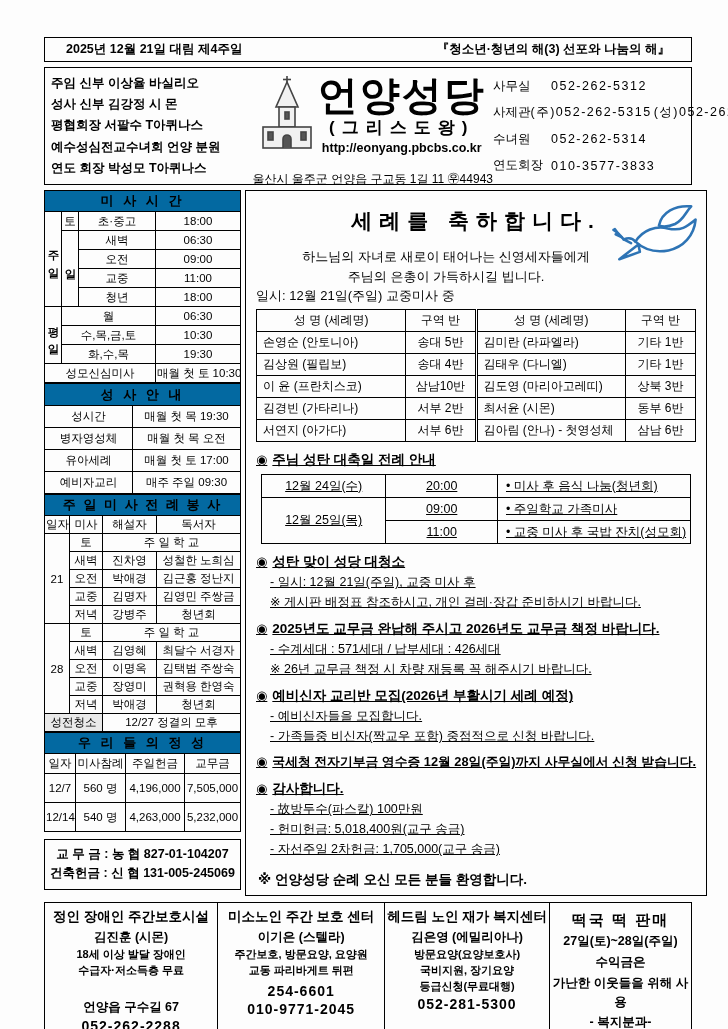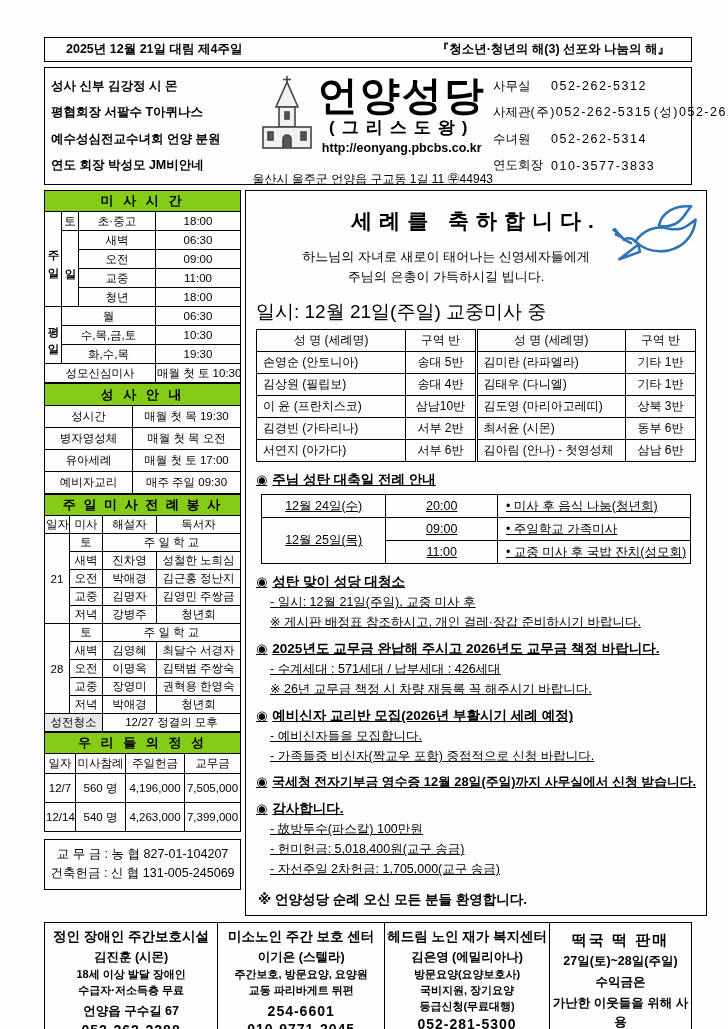--- a/index.html
+++ b/index.html
@@ -28,41 +28,41 @@
   .c-label { width: 58px; }
   .c-val { letter-spacing: 1.5px; }
   .c-stack { display:flex; flex-direction:row; gap:2px; }
 
   
   .main { display:flex; margin-top: 5px; gap: 4px; align-items: stretch; }
   .sidebar { width: 197px; flex: none; }
   table { border-collapse: collapse; width: 100%; table-layout: fixed; }
   td, th { border: 1px solid #000; text-align: center; font-size: 11.5px; padding: 1px 1px;
     overflow: hidden; white-space: nowrap; }
-  .sec-title { background: #84cc16; font-weight: bold; font-size: 13px; letter-spacing: 3px;
+  .sec-title { background: #0369a1; font-weight: bold; font-size: 13px; letter-spacing: 3px;
     height: 21px; }
   .shade { background: #e9e9e9; }
   .vert { writing-mode: vertical-rl; text-orientation: upright; letter-spacing: 6px;
     font-weight: bold; padding: 0; }
   .t-mass td { height: 19px; }
   .t-sac td { height: 22px; }
   .t-lit td { height: 18px; }
   .t-off td { height: 20px; }
   .t-off .data-row td { height: 29px; }
-  .accounts { border: 1.5px solid #000; margin-top: 7px; padding: 5px 4px; font-weight: normal;
+  .accounts { border: 1.5px solid #000; margin-top: 7px; padding: 5px 4px; font-weight: bold;
     font-size: 12.5px; line-height: 1.55; white-space: nowrap; text-align:center; }
 
   
   .content { flex: 1; border: 1.5px solid #000; padding: 8px 10px 6px 10px; position: relative; }
   .bapt-title { text-align:center; font-size: 21px; font-weight: 900; letter-spacing: 7px;
     margin-top: 8px; }
   .dove { position: absolute; top: 8px; right: 6px; }
   .bapt-intro { text-align: center; font-size: 13px; margin-top: 12px; line-height: 1.55;
     padding-right: 60px; }
-  .bapt-date { font-size: 19px; margin-top: 12px; }
+  .bapt-date { font-size: 13px; }
   .t-bapt { margin-top: 4px; }
   .t-bapt td { height: 22px; font-size: 12px; }
   .t-bapt .nm { text-align: left; padding-left: 6px; }
   .t-bapt .dbl { border-left: 3px double #000; }
   .ann { margin-top: 9px; text-decoration: underline; }
   .ann-title { font-weight: bold; font-size: 13.5px; white-space: nowrap; }
   .ann-title .bullet { font-size: 13px; margin-right: 5px; }
   .ann-line { font-size: 12.5px; margin: 3px 0 0 14px; white-space: nowrap; }
   .t-xmas { width: calc(100% - 10px); margin: 5px 0 2px 5px; }
   .t-xmas td { height: 23px; font-size: 12.5px; }
@@ -70,41 +70,42 @@
   .closing { font-weight: bold; font-size: 13.5px; margin: 13px 0 0 2px; }
 
   
   .ads { display: flex; border: 1.5px solid #000; margin-top: 6px; min-height: 128px; }
   .ad { padding: 5px 2px; text-align: center; display: flex; flex-direction: column;
     align-items: center; gap: 2px; }
   .ad + .ad { border-left: 1.5px solid #000; }
   .ad-title { font-weight: bold; font-size: 13.5px; white-space: nowrap; }
   .ad-name { font-size: 12.5px; font-weight: bold; margin-top: 1px; }
   .ad-small { font-size: 11px; font-weight: bold; line-height: 1.25; }
-  .ad-mid { font-size: 12.5px; font-weight: bold; margin-top: 3px; }
+  .ad-mid { font-size: 12.5px; font-weight: bold; margin-top: 19px; }
   .ad-phone { font-size: 14px; font-weight: bold; letter-spacing: 1px; }
   .ad-big-title { font-weight: 700; font-size: 15px; letter-spacing: 2px; margin-top: 3px; }
   .ad-line4 { font-size: 12.5px; font-weight: bold; line-height: 1.5; }
 </style>
 </head>
 <body>
 
 <div class="sheet">
 
   <div class="topbar">
     <span>2025년 12월 21일 대림 제4주일</span>
     <span>『청소년·청년의 해(3) 선포와 나눔의 해』</span>
   </div>
 
   <div class="header">
     <div class="staff">
+      <div>주임 신부 이상율 바실리오</div>
       <div>성사 신부 김강정 시 몬</div>
       <div>평협회장 서팔수 T아퀴나스</div>
       <div>예수성심전교수녀회 언양 분원</div>
-      <div>연도 회장 박성모 JM비안네</div>
+      <div>연도 회장 박성모 T아퀴나스</div>
     </div>
     <div class="brand">
       <div class="brand-top">
         <span>
           <svg width="54" height="74" viewBox="0 0 54 74">
             <g stroke="#444" fill="#f1f1f1" stroke-width="1.6">
               <line x1="27" y1="1" x2="27" y2="9"></line>
               <line x1="23" y1="4.5" x2="31" y2="4.5"></line>
               <polygon points="27,7 16,32 38,32"></polygon>
               <rect x="19" y="32" width="16" height="20"></rect>
@@ -327,21 +328,21 @@
         <tr class="data-row">
           <td>12/7</td>
           <td>560 명</td>
           <td>4,196,000</td>
           <td>7,505,000</td>
         </tr>
         <tr class="data-row">
           <td>12/14</td>
           <td>540 명</td>
           <td>4,263,000</td>
-          <td>7,399,000</td>
+          <td>5,232,000</td>
         </tr>
       </tbody>
         </table>
 
       <div class="accounts">
         <div>교 무 금 : 농 협 827-01-104207</div>
         <div>건축헌금 : 신 협 131-005-245069</div>
       </div>
     </div>
 

